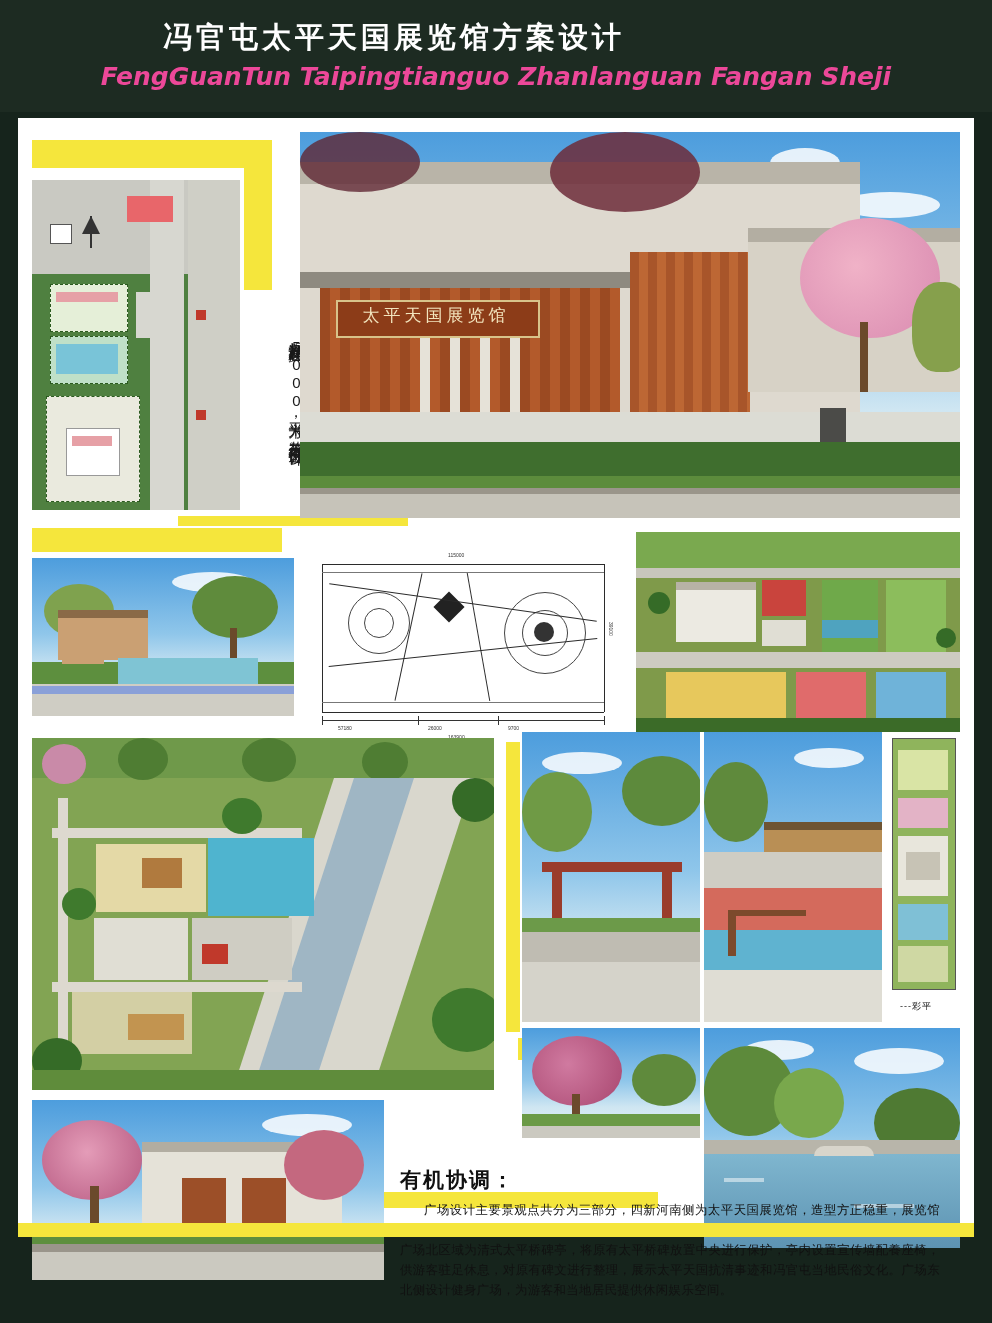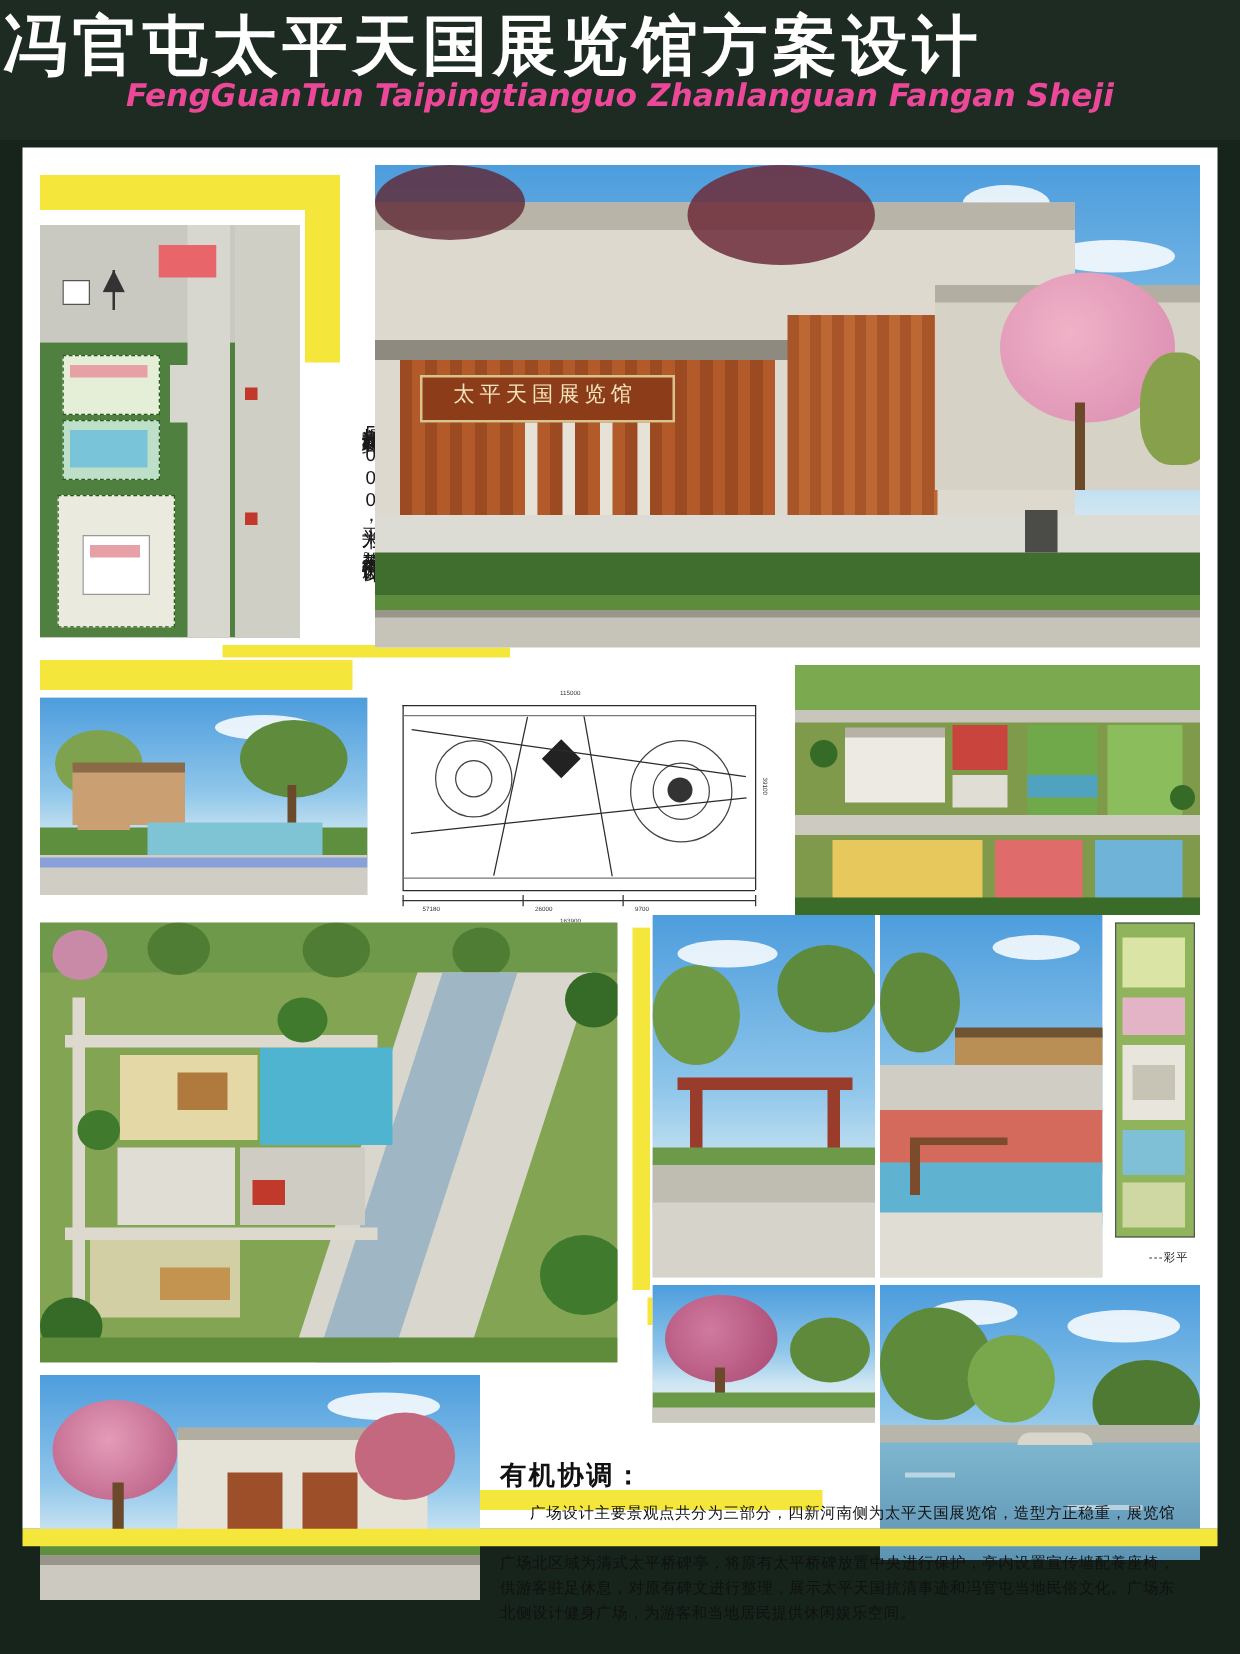--- a/index.html
+++ b/index.html
@@ -1,21 +1,21 @@
 <!DOCTYPE html>
 <html><head>
 <meta charset="utf-8">
 <style>
   html,body{margin:0;padding:0;background:#101a15;}
   body{width:992px;height:1323px;overflow:hidden;font-family:"Liberation Sans","DejaVu Sans",sans-serif;}
   .poster{position:relative;width:992px;height:1323px;background:#16241c;}
   
   .header{position:absolute;left:0;top:0;width:992px;height:112px;background:#1d2b22;}
   .header .title-cn{position:absolute;left:0;top:14px;width:788px;text-align:center;color:#ffffff;
-      font-size:52px;font-weight:bold;letter-spacing:4px;line-height:46px;}
+      font-size:29px;font-weight:bold;letter-spacing:4px;line-height:46px;}
   .header .title-en{position:absolute;left:0;top:62px;width:992px;text-align:center;color:#ec4899;
       font-size:25px;font-weight:bold;font-style:italic;letter-spacing:0px;line-height:30px;
       font-family:"DejaVu Sans",sans-serif;}
   
   .board{position:absolute;left:18px;top:118px;width:956px;height:1105px;background:#ffffff;}
   .yellowbar{position:absolute;background:#f5e63c;}
   .imgbox{position:absolute;overflow:hidden;background:#d8d8d8;}
   .cap{position:absolute;color:#1a1a1a;font-size:15px;line-height:24px;letter-spacing:1px;}
   
   .footer{position:absolute;left:0;top:1223px;width:992px;height:100px;background:#1d2b22;}
@@ -251,21 +251,21 @@
     </div>
 
     <div class="imgbox" style="left:868px;top:614px;width:74px;height:290px;background:#fff;">
       <div style="position:absolute;left:6px;top:6px;width:62px;height:250px;background:#8fb45c;border:1px solid #555;"></div>
       <div style="position:absolute;left:12px;top:18px;width:50px;height:40px;background:#d9e4a5;"></div>
       <div style="position:absolute;left:12px;top:66px;width:50px;height:30px;background:#e3b3c6;"></div>
       <div style="position:absolute;left:12px;top:104px;width:50px;height:60px;background:#e8e6dc;"></div>
       <div style="position:absolute;left:20px;top:120px;width:34px;height:28px;background:#c7c3b5;"></div>
       <div style="position:absolute;left:12px;top:172px;width:50px;height:36px;background:#7fc0d6;"></div>
       <div style="position:absolute;left:12px;top:214px;width:50px;height:36px;background:#cfd8a3;"></div>
-      <div class="cap" style="left:14px;top:262px;font-size:9px;color:#222;margin-left:19px;">---彩平</div>
+      <div class="cap" style="left:14px;top:262px;font-size:9px;color:#222;">---彩平</div>
     </div>
 
     <div class="imgbox" style="left:504px;top:910px;width:178px;height:110px;">
       <div class="sky"></div>
       <div class="tree" style="left:10px;top:8px;width:90px;height:70px;background:radial-gradient(circle at 40% 40%,#d07aa0,#a8466f);"></div>
       <div class="trunk" style="left:50px;top:66px;width:8px;height:34px;"></div>
       <div class="tree" style="left:110px;top:26px;width:64px;height:52px;background:#5f8a3c;"></div>
       <div style="position:absolute;left:0;top:86px;width:178px;height:24px;background:#6b9a46;"></div>
       <div style="position:absolute;left:0;top:98px;width:178px;height:12px;background:#cbc9c0;"></div>
     </div>

